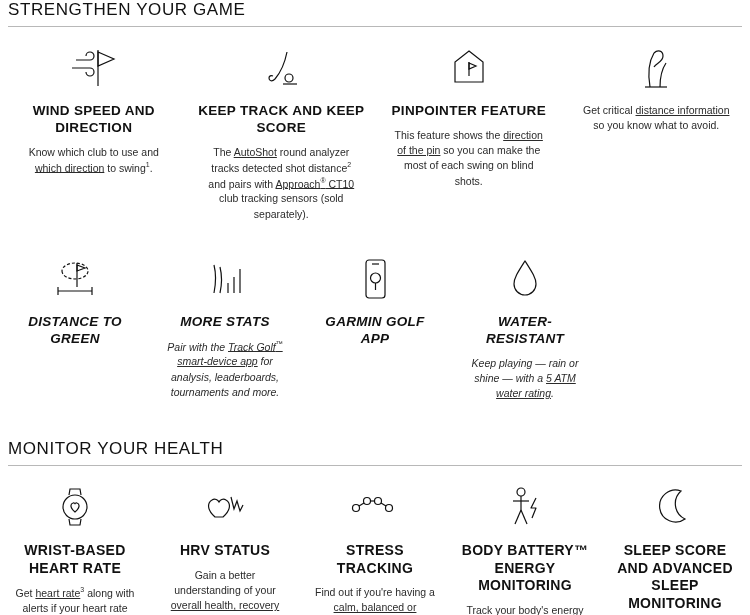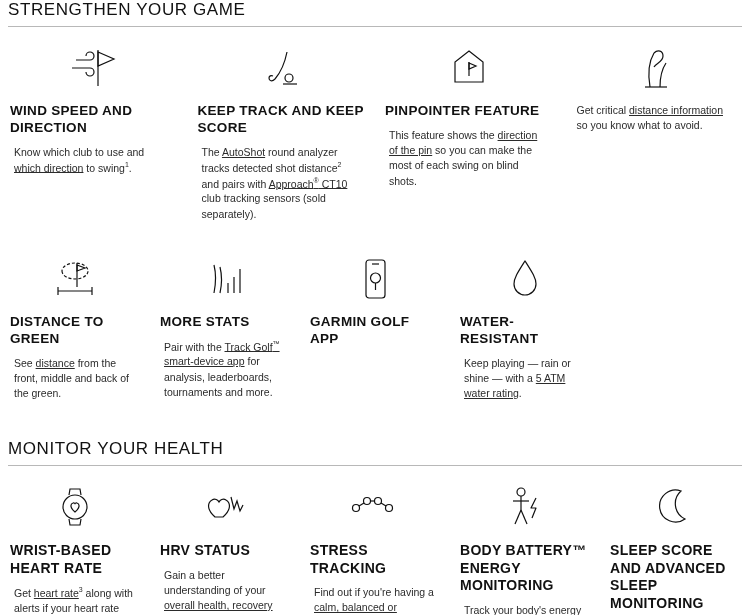--- a/index.html
+++ b/index.html
@@ -29,20 +29,21 @@
 
   .row {
     display: flex;
     align-items: flex-start;
     justify-content: center;
     gap: 0;
   }
   .cell {
     flex: 1 1 0;
     padding: 0 10px;
+    text-align: center;
     min-width: 0;
   }
   .icon-wrap {
     height: 54px;
     display: flex;
     align-items: center;
     justify-content: center;
     margin-bottom: 8px;
   }
   .icon-wrap svg { display: block; }
@@ -58,21 +59,21 @@
   }
   .cell-desc {
     font-size: 10.5px;
     line-height: 1.45;
     color: #2b2b2b;
     margin: 4px;
   }
   .cell-desc u { text-decoration: underline; }
   sup { font-size: 7px; vertical-align: super; }
 
-  .row-2 { margin-top: 26px; }
+  .row-2 { margin-top: 26px; font-style: italic; }
   .row-2 .cell { flex: 0 0 20%; }
   .row-2 .spacer { flex: 0 0 20%; }
 
   .block-health { margin-top: 34px; }
   .health-row { margin-top: 2px; }
   .health-title { font-size: 14px; }
 </style>
 </head>
 <body>
 
@@ -144,21 +145,20 @@
           <svg width="50" height="44" viewBox="0 0 50 44" fill="none" stroke="#111" stroke-width="1.2">
             <path d="M12 14 a13 8 0 1 0 26 0 a13 8 0 1 0 -26 0" stroke-dasharray="3 2"></path>
             <line x1="27" y1="6" x2="27" y2="30"></line>
             <path d="M27 8 L35 11 L27 14 Z"></path>
             <line x1="8" y1="34" x2="42" y2="34"></line>
             <line x1="8" y1="30" x2="8" y2="38"></line>
             <line x1="42" y1="30" x2="42" y2="38"></line>
           </svg>
         </div>
         <div class="cell-title">DISTANCE TO GREEN</div>
-        <p class="cell-desc">See <u>distance</u> from the front, middle and back of the green.</p>
       </div>
 
       <div class="cell">
         <div class="icon-wrap">
           <svg width="46" height="44" viewBox="0 0 46 44" fill="none" stroke="#111" stroke-width="1.2">
             <path d="M12 8 C14 16 14 26 12 36"></path>
             <path d="M18 10 C20 18 20 27 18 36"></path>
             <line x1="26" y1="36" x2="26" y2="26"></line>
             <line x1="32" y1="36" x2="32" y2="20"></line>
             <line x1="38" y1="36" x2="38" y2="12"></line>

